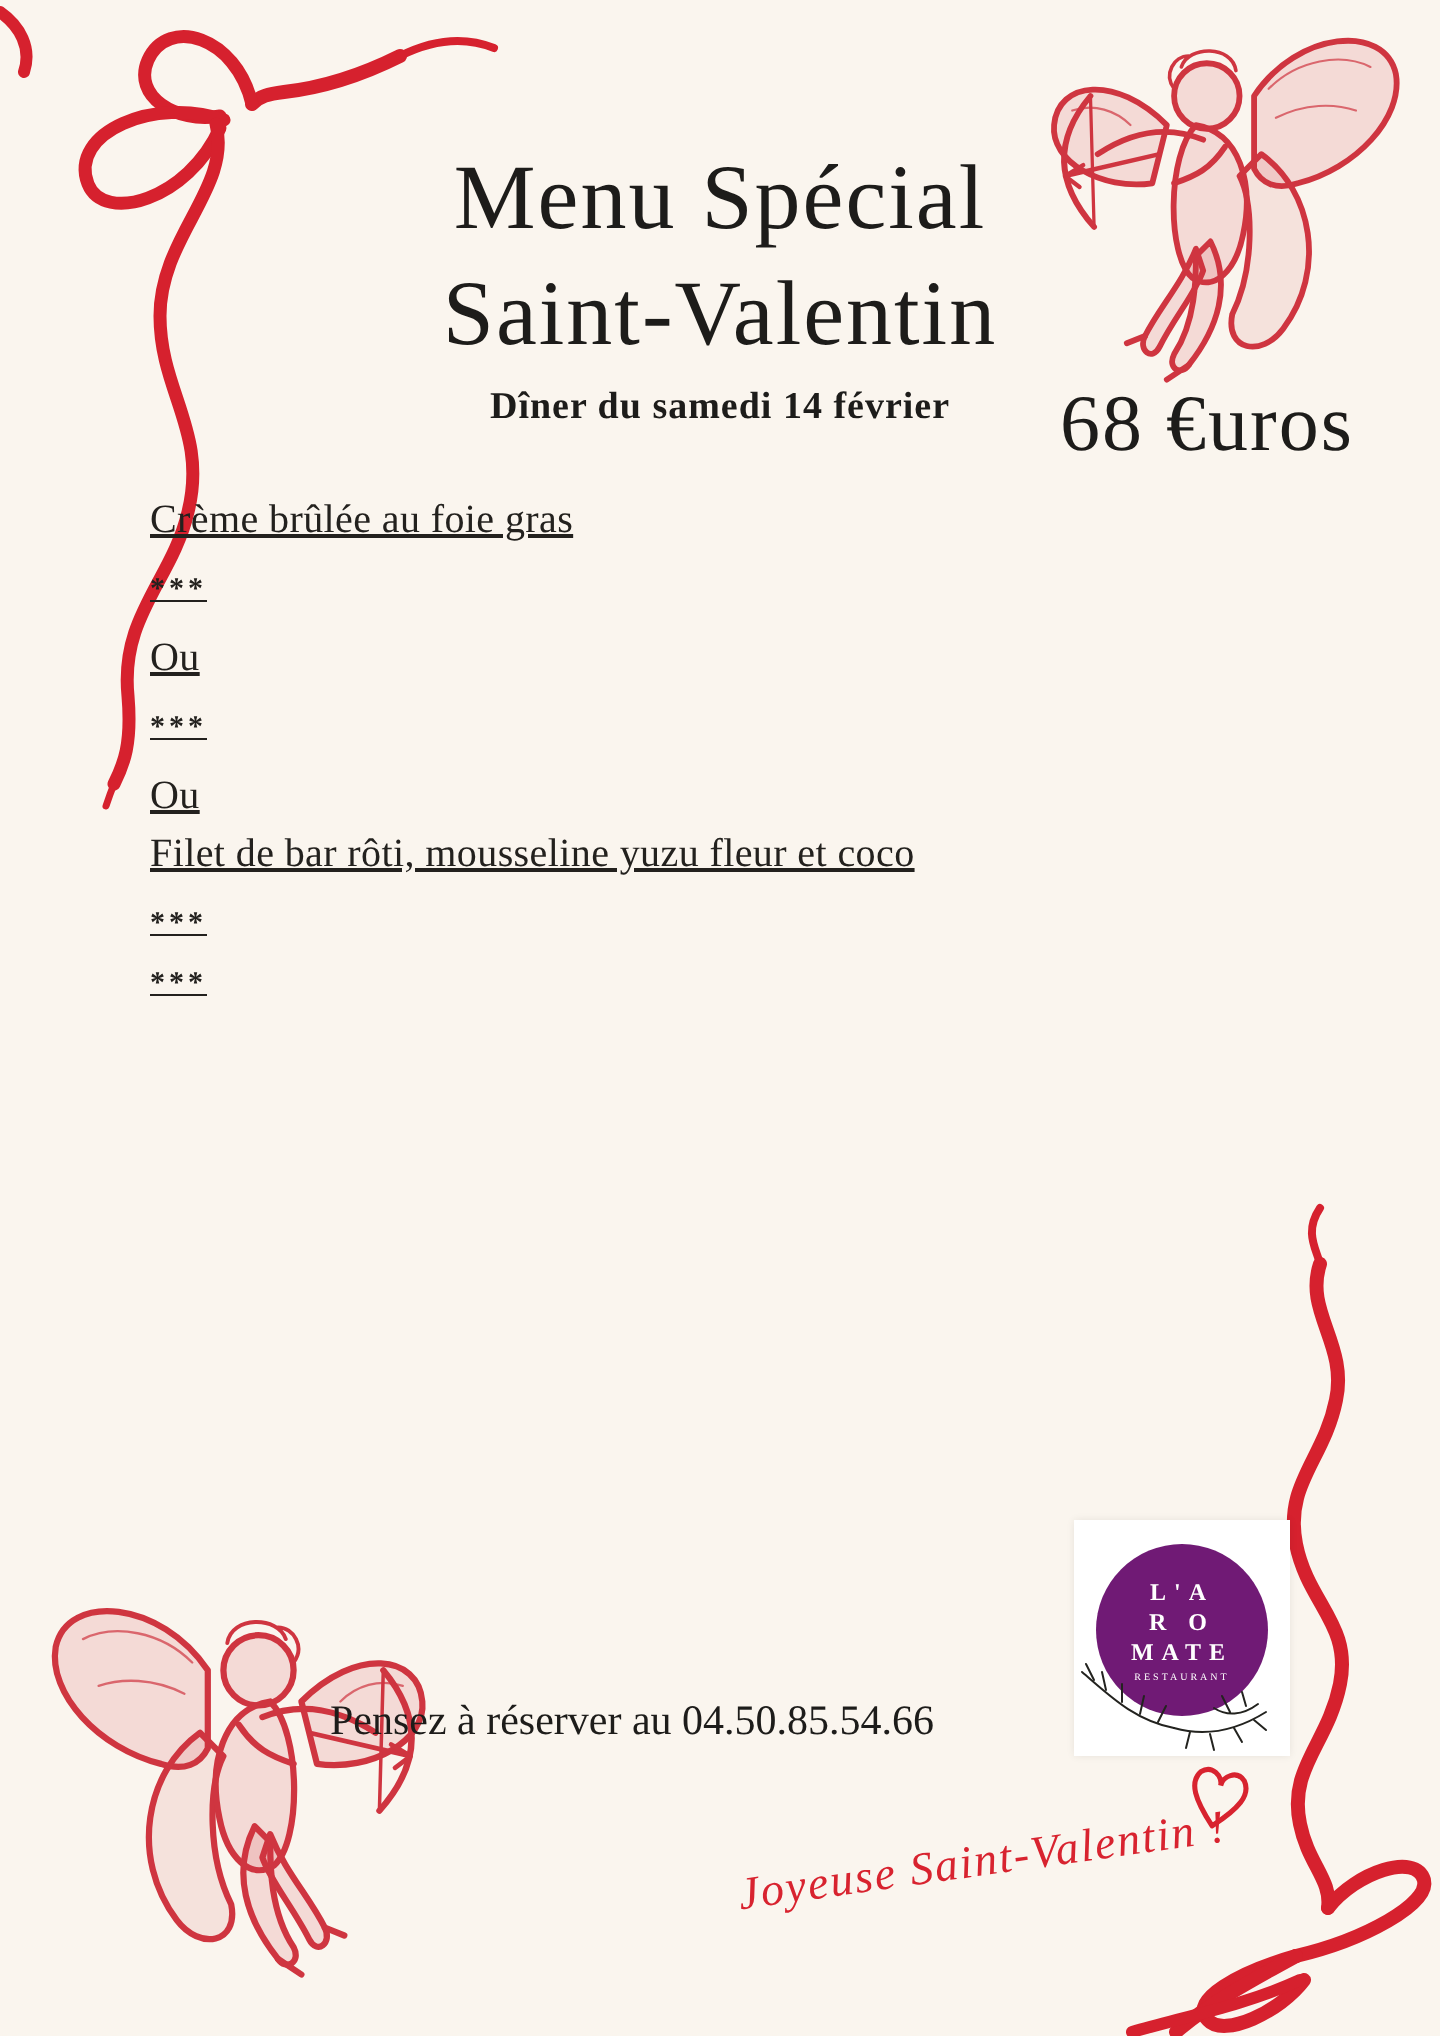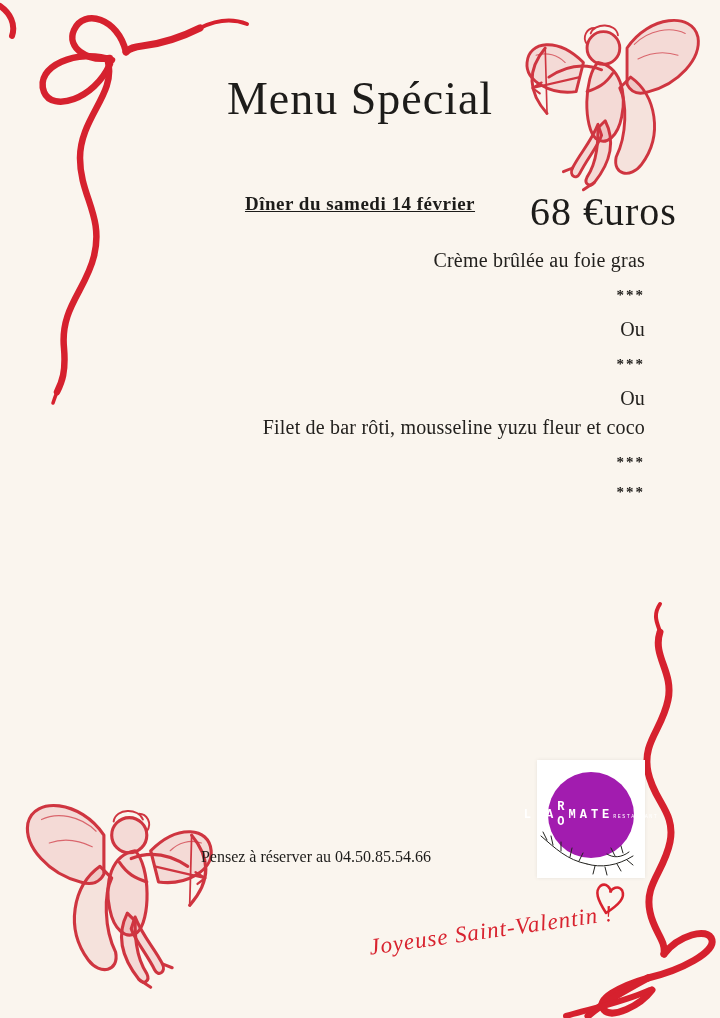--- a/index.html
+++ b/index.html
@@ -21,66 +21,66 @@
     letter-spacing:1px;
     color:#1d1c1a;
   }
   .subtitle{
     position:absolute;top:193px;left:0;width:720px;
     text-align:center;
     font-weight:bold;
     font-size:19px;
     letter-spacing:.5px;
     color:#1d1c1a;
-    text-decoration:underline;
   }
   .price{
     position:absolute;top:188px;left:530px;
     font-size:40px;
     letter-spacing:1px;
     color:#1d1c1a;
   }
 
   
   .menu-body{
     position:absolute;top:246px;left:75px;width:570px;
-    text-align:right;
+    text-align:left;
     font-size:20px;
     line-height:29px;
     letter-spacing:.2px;
+    text-decoration:underline;
   }
   .course{margin:0;}
   .sep{
     margin:10px 0;
     font-size:15px;
     font-weight:bold;
     letter-spacing:2px;
     line-height:20px;
   }
 
   
   .reservation{
     position:absolute;top:848px;left:0;width:632px;
     text-align:center;
-    font-size:16px;
+    font-size:21px;
     color:#1d1c1a;
   }
   .logo{
     position:absolute;top:760px;left:537px;
     width:108px;height:118px;
     background:#ffffff;
     box-shadow:0 0 4px rgba(0,0,0,0.08);
   }
   .logo-circle{
     position:absolute;top:12px;left:11px;
     width:86px;height:86px;border-radius:50%;
-    background:#a21caf;
-    display:flex;flex-direction:row;align-items:center;justify-content:center;
+    background:#701a75;
+    display:flex;flex-direction:column;align-items:center;justify-content:center;
     color:#ffffff;
-    font-family:Liberation Mono, monospace;
+    font-family:Liberation Serif, serif;
     text-align:center;
   }
   .logo-line{font-size:12px;font-weight:bold;letter-spacing:4px;line-height:15px;}
   .logo-sub{font-size:5px;letter-spacing:1.5px;margin-top:3px;}
   .greeting{
     position:absolute;top:916px;left:368px;width:270px;
     transform:rotate(-8deg);
     font-style:italic;
     font-size:23px;
     letter-spacing:1px;
@@ -151,20 +151,21 @@
       <path stroke-width="7" d="M100 34 C92 58 114 74 108 102 C102 132 82 144 88 174 C94 204 116 214 110 244 C104 274 84 286 90 314 C94 334 106 342 104 356"></path>
       <path stroke-width="7" d="M104 356 C118 338 148 328 152 342 C155 354 122 372 88 380"></path>
       <path stroke-width="7" d="M88 380 C60 388 34 402 44 412 C52 421 80 408 92 392"></path>
       <path stroke-width="7" d="M88 380 C66 392 44 404 28 418"></path>
       <path stroke-width="6" d="M90 392 C64 404 34 410 6 418"></path>
     </g>
   </svg>
 
   <div class="title">
     <div>Menu Spécial</div>
+    <div>Saint-Valentin</div>
   </div>
   <div class="subtitle">Dîner du samedi 14 février</div>
   <div class="price">68 €uros</div>
 
   <div class="menu-body">
     <div class="course">Crème brûlée au foie gras</div>
     <div class="sep">***</div>
 
     <div class="course">
       <div>Ou</div>

